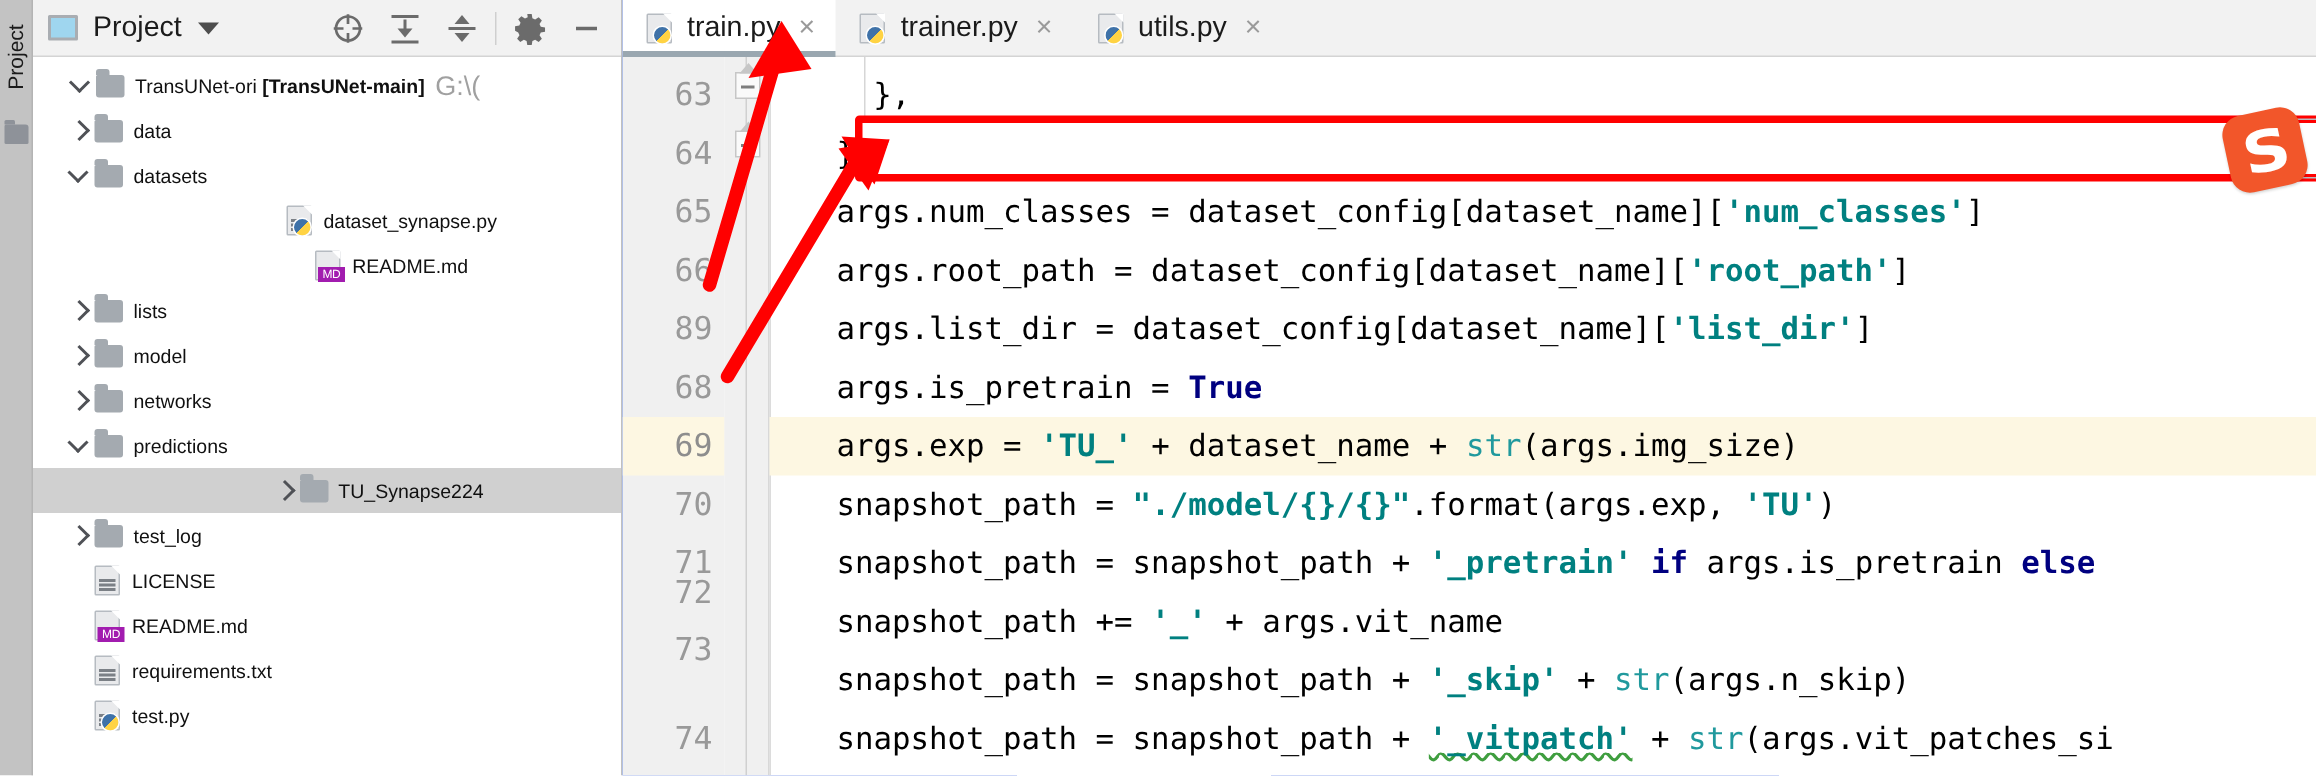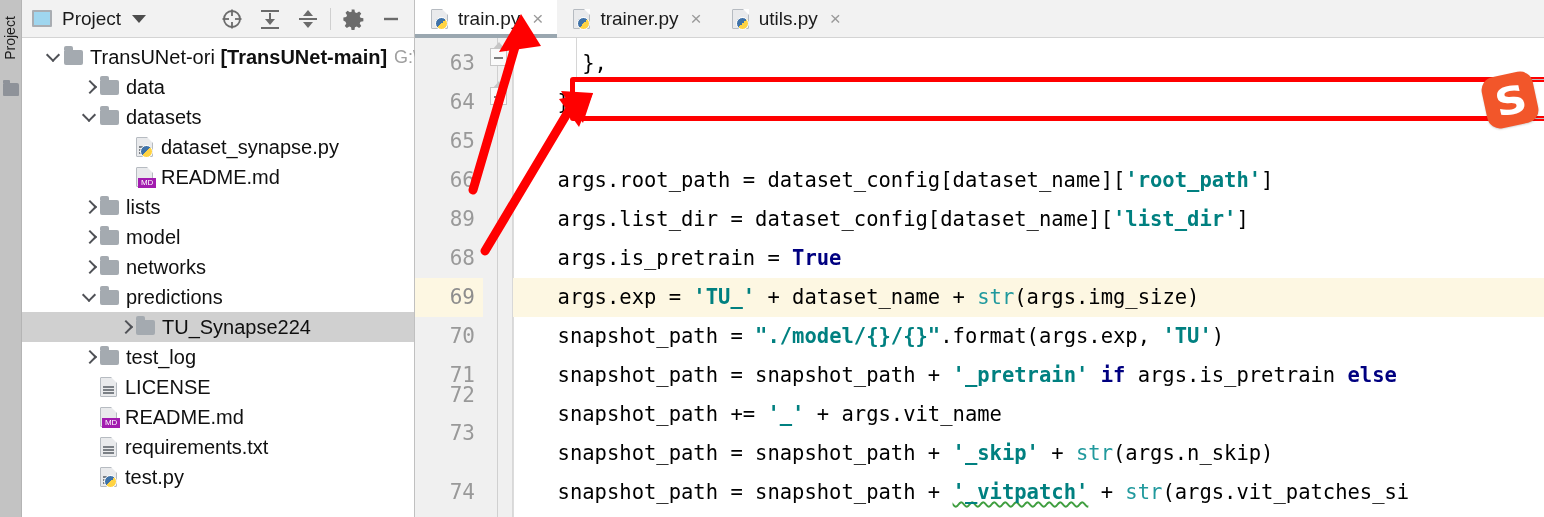--- a/index.html
+++ b/index.html
@@ -194,27 +194,27 @@
     width: 12px; height: 9px;
     background: #cfe9f5;
     border: 1px solid #6fa8c4;
   }
   .fileic.png .pngbadge:after {
     content:"";
     position:absolute; left:1px; bottom:1px;
     border-left:4px solid transparent; border-right:4px solid transparent;
     border-bottom:5px solid #53a24e;
   }
-  .label { font-size: 20px; color: #101010; }
+  .label { font-size: 13px; color: #101010; }
   .label b { font-weight: bold; }
   .path-dim { color: #a0a0a0; margin-left: 7px; font-size: 18px; }
 
   .ind0 { padding-left: 22px; }
-  .ind1 { padding-left: 58px; }
-  .ind2 { padding-left: 94px; }
+  .ind1 { padding-left: 21px; }
+  .ind2 { padding-left: 70px; justify-content: center; }
 
   
   .editor {
     flex: 1 1 auto;
     position: relative;
     background: #1d4ed8;
     overflow: hidden;
   }
   .tabbar {
     height: 38px;
@@ -601,20 +601,21 @@
       <div class="foldcol">
         <div class="foldline"></div>
         <div class="foldmark" style="top:10px"></div>
         <div class="foldmark" style="top:49px"></div>
       </div>
       <div class="codelines">
         <div class="vertsep"></div>
         <div class="indentguide" style="left:63px; top:0; height:40px;"></div>
       <div class="codeline" style="top: 6px; left: 69.2px;"><span>},</span></div>
           <div class="codeline" style="top: 45px; left: 44.6px;"><span>}</span></div>
+          <div class="codeline" style="top: 84px; left: 44.6px;"><span>args.num_classes = dataset_config[dataset_name][</span><span class="s">'num_classes'</span><span>]</span></div>
           <div class="codeline" style="top: 123px; left: 44.6px;"><span>args.root_path = dataset_config[dataset_name][</span><span class="s">'root_path'</span><span>]</span></div>
           <div class="codeline" style="top: 162px; left: 44.6px;"><span>args.list_dir = dataset_config[dataset_name][</span><span class="s">'list_dir'</span><span>]</span></div>
           <div class="codeline" style="top: 201px; left: 44.6px;"><span>args.is_pretrain = </span><span class="k">True</span></div>
           <div class="hlrow" style="top: 240px;"></div>
           <div class="codeline" style="top: 240px; left: 44.6px;"><span>args.exp = </span><span class="s">'TU_'</span><span> + dataset_name + </span><span class="b">str</span><span>(args.img_size)</span></div>
           <div class="codeline" style="top: 279px; left: 44.6px;"><span>snapshot_path = </span><span class="s">"./model/{}/{}"</span><span>.format(args.exp, </span><span class="s">'TU'</span><span>)</span></div>
           <div class="codeline" style="top: 318px; left: 44.6px;"><span>snapshot_path = snapshot_path + </span><span class="s">'_pretrain'</span><span> </span><span class="k">if</span><span> args.is_pretrain </span><span class="k">else</span></div>
           <div class="codeline" style="top: 357px; left: 44.6px;"><span>snapshot_path += </span><span class="s">'_'</span><span> + args.vit_name</span></div>
           <div class="codeline" style="top: 396px; left: 44.6px;"><span>snapshot_path = snapshot_path + </span><span class="s">'_skip'</span><span> + </span><span class="b">str</span><span>(args.n_skip)</span></div>
           <div class="codeline" style="top: 435px; left: 44.6px;"><span>snapshot_path = snapshot_path + </span><span class="s typo">'_vitpatch'</span><span> + </span><span class="b">str</span><span>(args.vit_patches_si</span></div>

